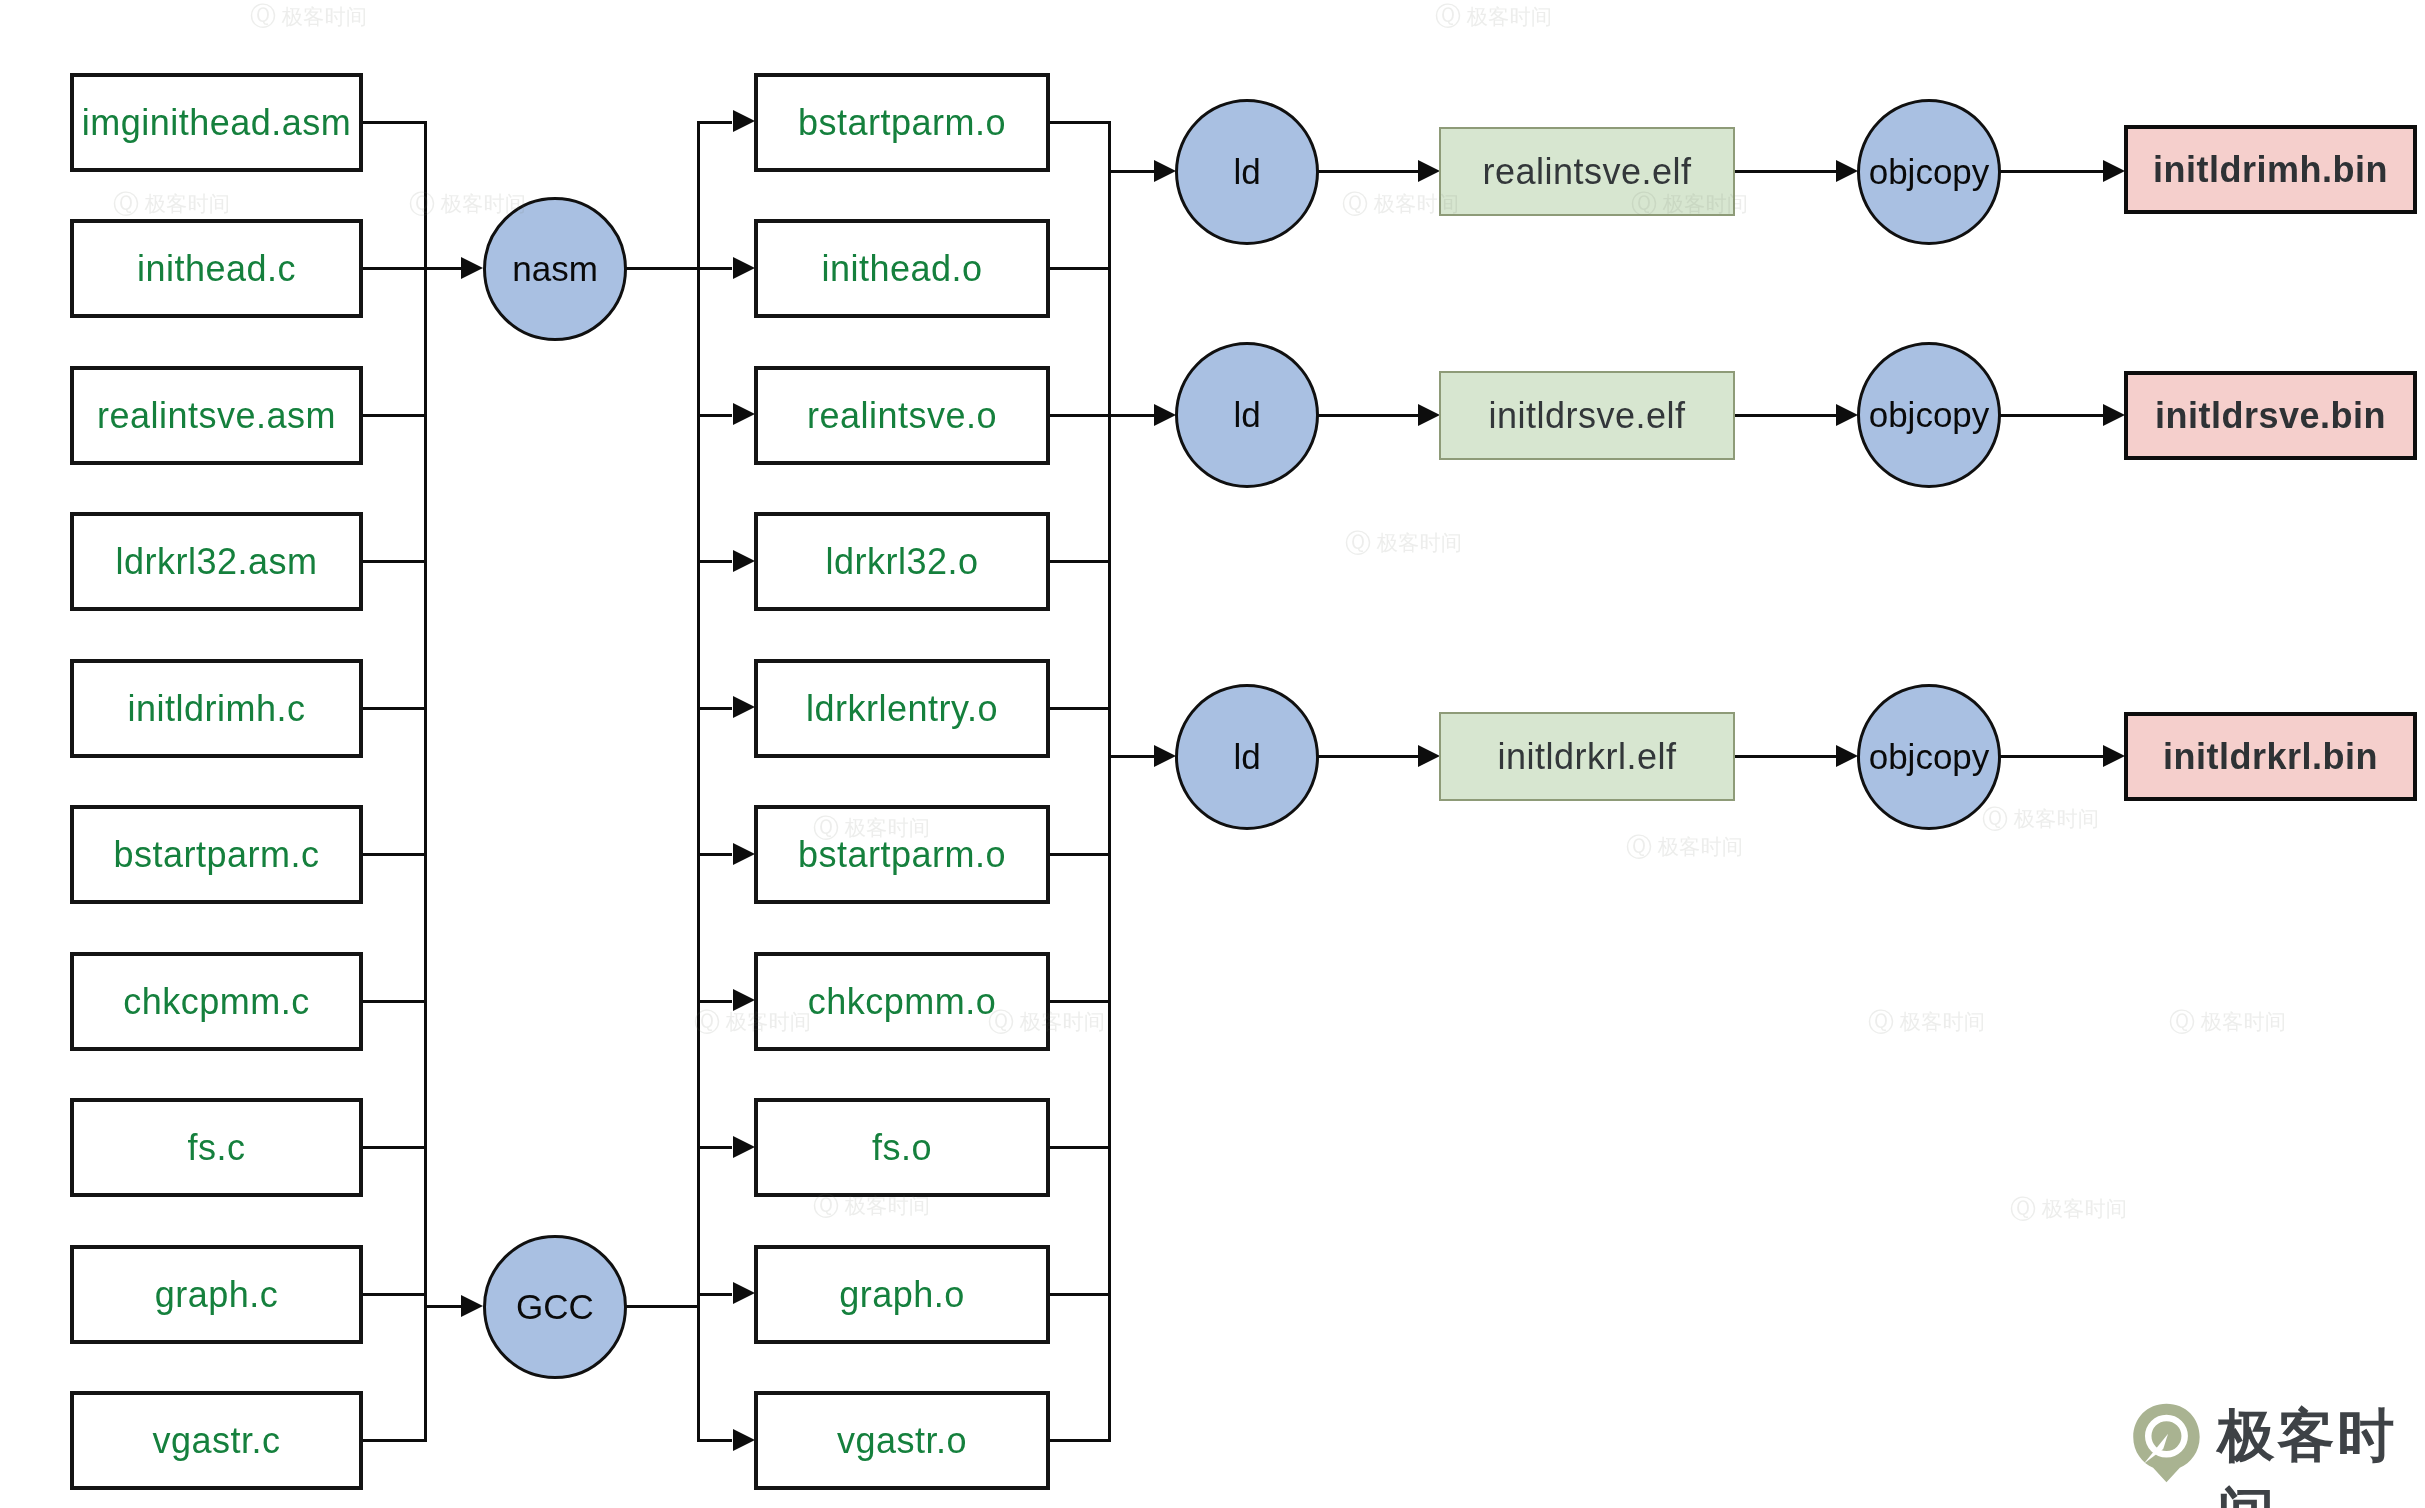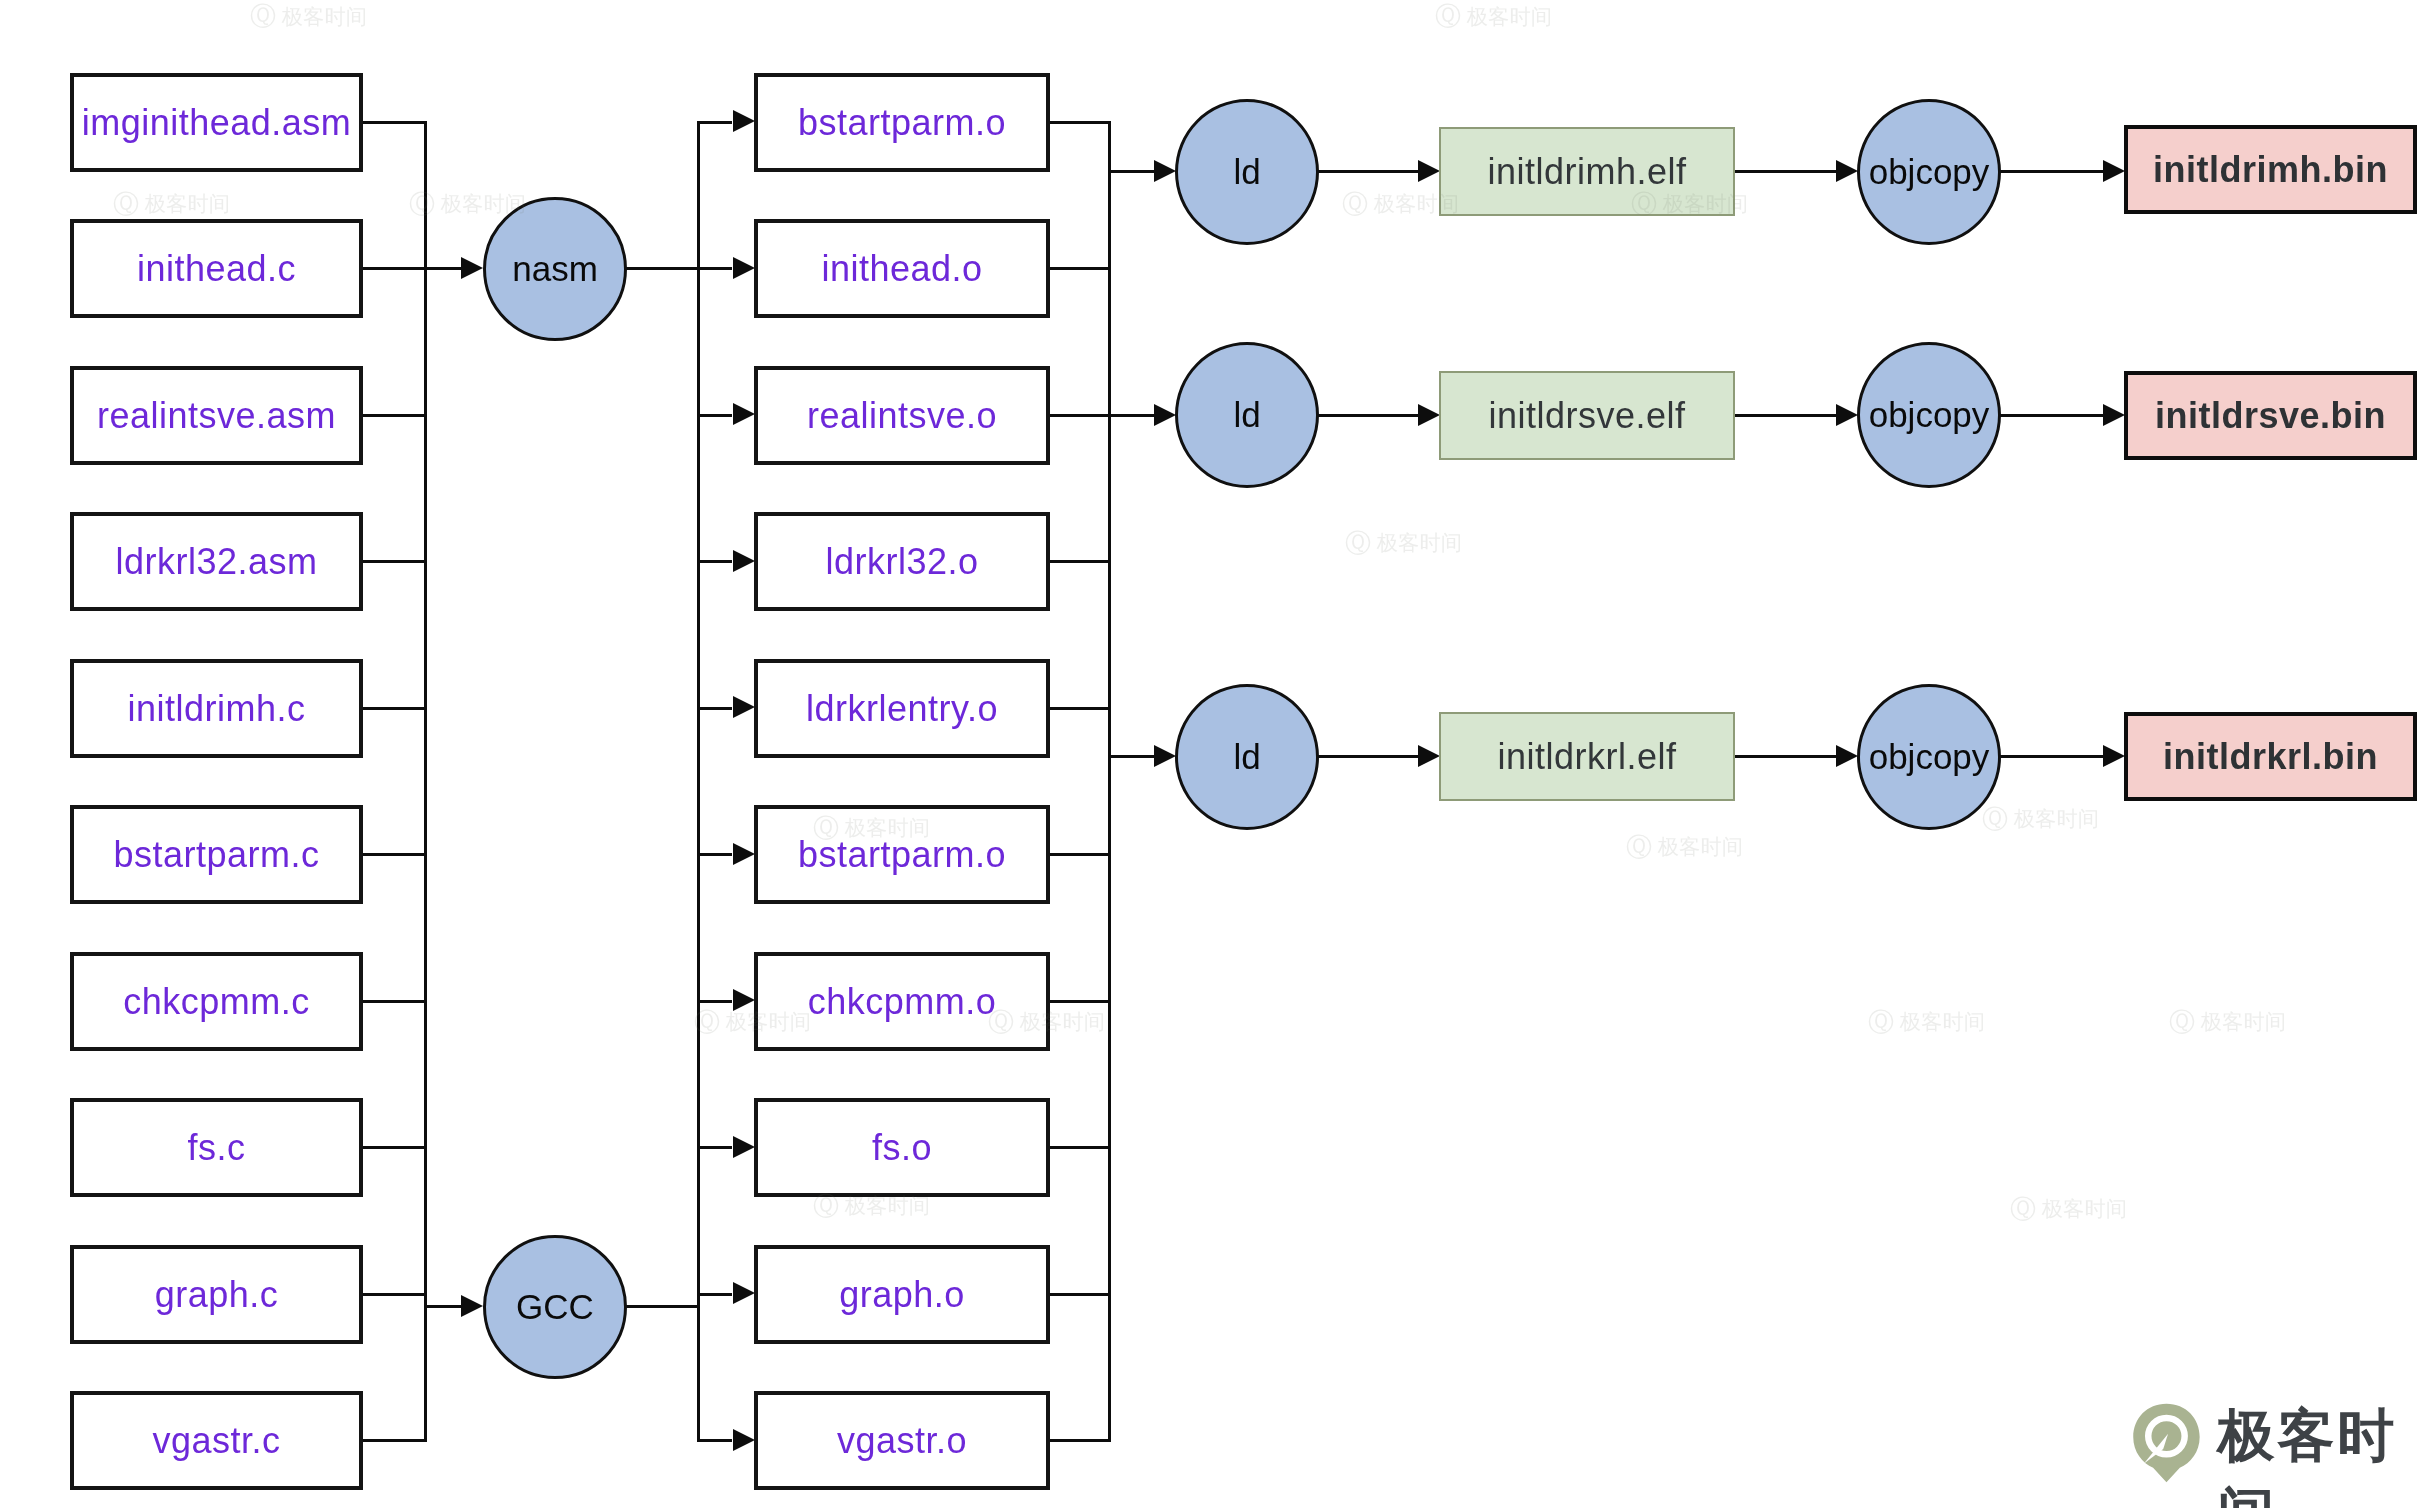--- a/index.html
+++ b/index.html
@@ -1,19 +1,19 @@
 <!DOCTYPE html>
 <html style="font-size:7.8px"><head>
 <meta charset="utf-8">
 <style>
   html,body{margin:0;padding:0;background:#ffffff;}
   body{width:2428px;height:1509px;position:relative;font-family:"Liberation Sans","DejaVu Sans",sans-serif;}
   #canvas{position:absolute;left:0;top:0;width:2428px;height:1509px;overflow:hidden;background:#fff;}
   .box{position:absolute;display:flex;align-items:center;justify-content:center;box-sizing:border-box;
-       background:#fff;border:4.4px solid #141414;font-size:36px;color:#6d28d9;letter-spacing:0.5px;white-space:nowrap;}
+       background:#fff;border:4.4px solid #141414;font-size:36px;color:#15803d;letter-spacing:0.5px;white-space:nowrap;}
   .src{left:70px;width:293px;height:99px;}
   .obj{left:754px;width:296px;height:99px;}
   .elf{left:1439px;width:296px;height:89px;background:#d7e6d0;border:2.4px solid #8e9b78;color:#33373a;}
   .bin{left:2124px;width:293px;height:89px;background:#f5cfcc;border:4.9px solid #0d0d0d;font-weight:600;color:#2e3235;}
   .ell{position:absolute;box-sizing:border-box;border-radius:50%;background:#a9c0e2;border:3.9px solid #101010;
        display:flex;align-items:center;justify-content:center;font-size:35px;color:#0a0a0a;white-space:nowrap;}
   .hl{position:absolute;height:2.9px;background:#0d0d0d;}
   .vl{position:absolute;width:2.9px;background:#0d0d0d;}
   .ar{position:absolute;width:0;height:0;border-top:11.6px solid transparent;border-bottom:11.6px solid transparent;border-left:22px solid #0d0d0d;}
   .wm{position:absolute;display:flex;align-items:center;gap:5.8px;color:#6f7668;opacity:0.12;font-size:21.3px;white-space:nowrap;}
@@ -183,21 +183,21 @@
       <span>ld</span>
     </div>
   <div class="ell" style="left:1175px;top:342px;width:144px;height:146px">
       <span>ld</span>
     </div>
   <div class="ell" style="left:1175px;top:684px;width:144px;height:146px">
       <span>ld</span>
     </div>
 
   <div class="box elf" style="top:127px">
-      <span>initldrimh.elf</span>
+      <span>realintsve.elf</span>
     </div>
   <div class="box elf" style="top:371px">
       <span>initldrsve.elf</span>
     </div>
   <div class="box elf" style="top:712px">
       <span>initldrkrl.elf</span>
     </div>
 
   <div class="ell" style="left:1857px;top:99px;width:144px;height:146px">
       <span>objcopy</span>

